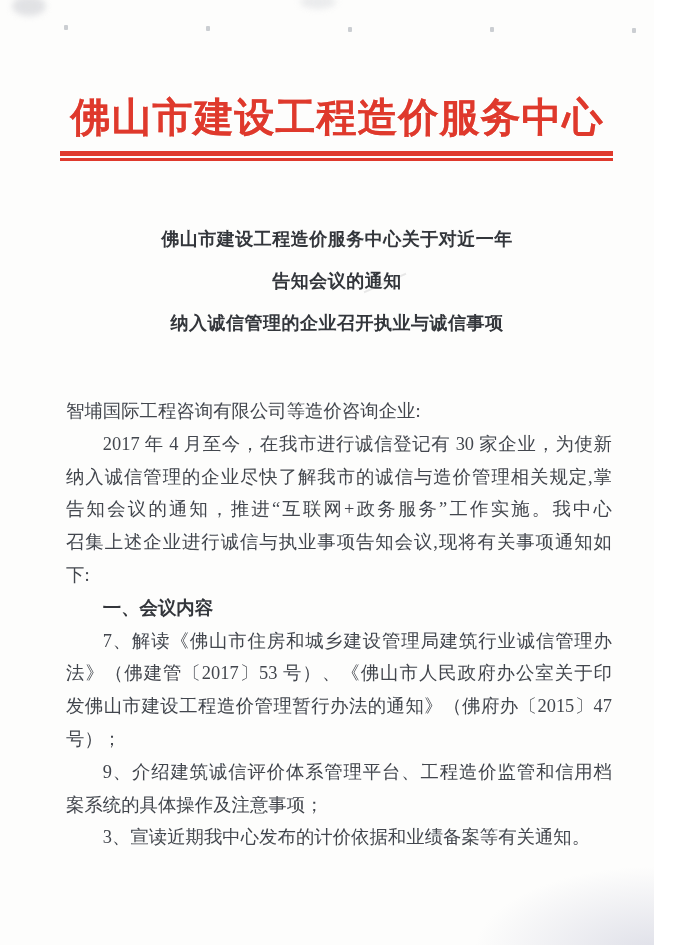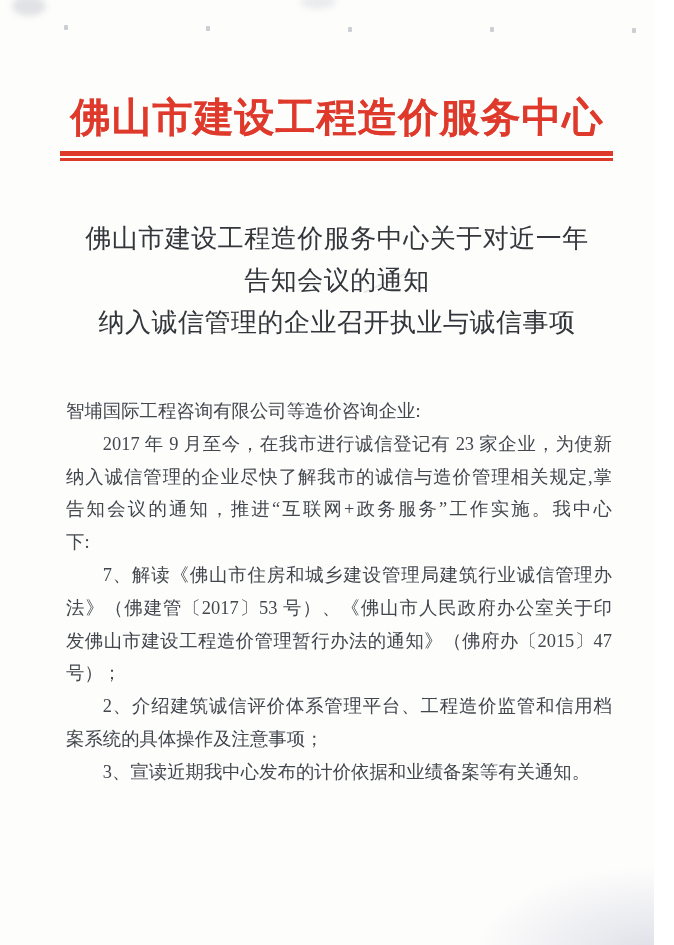--- a/index.html
+++ b/index.html
@@ -47,21 +47,21 @@
     background:linear-gradient(to bottom,
       var(--accent) 0,var(--accent) 5px,
       var(--paper) 5px,var(--paper) 7px,
       var(--accent) 7px,var(--accent) 10px,
       rgba(223,57,44,0) 10px);
   }
   
   .doc-title{
     position:absolute;left:0;top:218px;width:674px;
     text-align:center;
-    font-size:26px;font-weight:normal;line-height:42px;
+    font-size:18px;font-weight:bold;line-height:42px;
     color:var(--title-ink);
     letter-spacing:.5px;
   }
   
   .body-text{
     position:absolute;left:66px;top:395px;width:546px;
     font-size:18.4px;line-height:32.8px;
     color:var(--ink);
   }
   .ln{white-space:nowrap;}
@@ -87,28 +87,30 @@
   <div class="rule"></div>
 
   <div class="doc-title">
     <div>佛山市建设工程造价服务中心关于对近一年</div>
     <div>告知会议的通知</div>
     <div>纳入诚信管理的企业召开执业与诚信事项</div>
   </div>
 
   <div class="body-text">
     <div class="ln">智埔国际工程咨询有限公司等造价咨询企业:</div>
-    <div class="ln j i">2017 年 9 月至今，在我市进行诚信登记有 23 家企业，为使新</div>
+    <div class="ln j i">2017 年 4 月至今，在我市进行诚信登记有 30 家企业，为使新</div>
     <div class="ln j">纳入诚信管理的企业尽快了解我市的诚信与造价管理相关规定,掌</div>
     <div class="ln j">告知会议的通知，推进“互联网+政务服务”工作实施。我中心</div>
+    <div class="ln j">召集上述企业进行诚信与执业事项告知会议,现将有关事项通知如</div>
     <div class="ln">下:</div>
+    <div class="ln i b">一、会议内容</div>
     <div class="ln j i">7、解读《佛山市住房和城乡建设管理局建筑行业诚信管理办</div>
     <div class="ln j">法》（佛建管〔2017〕53 号）、《佛山市人民政府办公室关于印</div>
     <div class="ln j">发佛山市建设工程造价管理暂行办法的通知》（佛府办〔2015〕47</div>
     <div class="ln">号）；</div>
-    <div class="ln j i">2、介绍建筑诚信评价体系管理平台、工程造价监管和信用档</div>
+    <div class="ln j i">9、介绍建筑诚信评价体系管理平台、工程造价监管和信用档</div>
     <div class="ln">案系统的具体操作及注意事项；</div>
     <div class="ln i">3、宣读近期我中心发布的计价依据和业绩备案等有关通知。</div>
   </div>
 
   <div class="shadow-br"></div>
 
 </div>
 
 </body></html>

